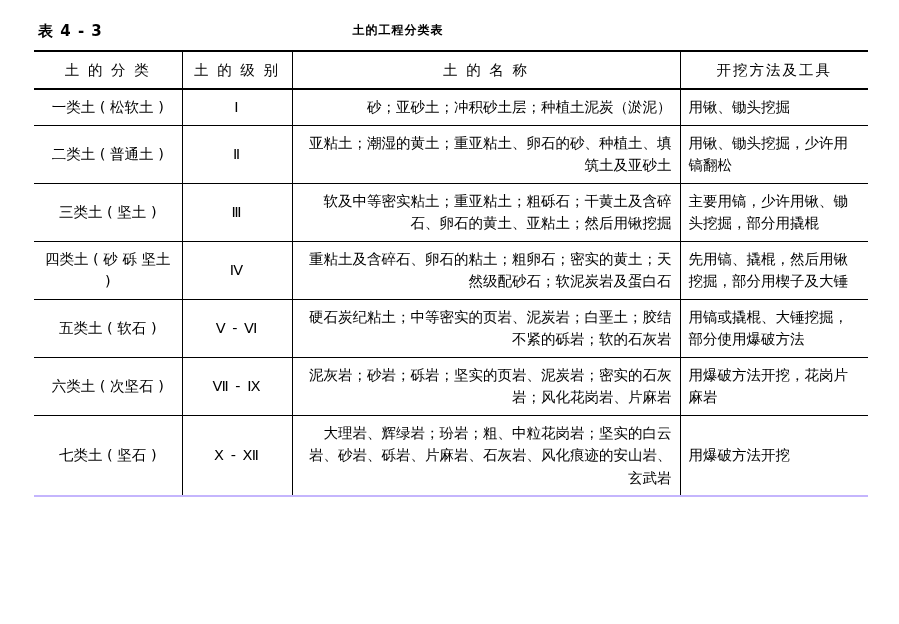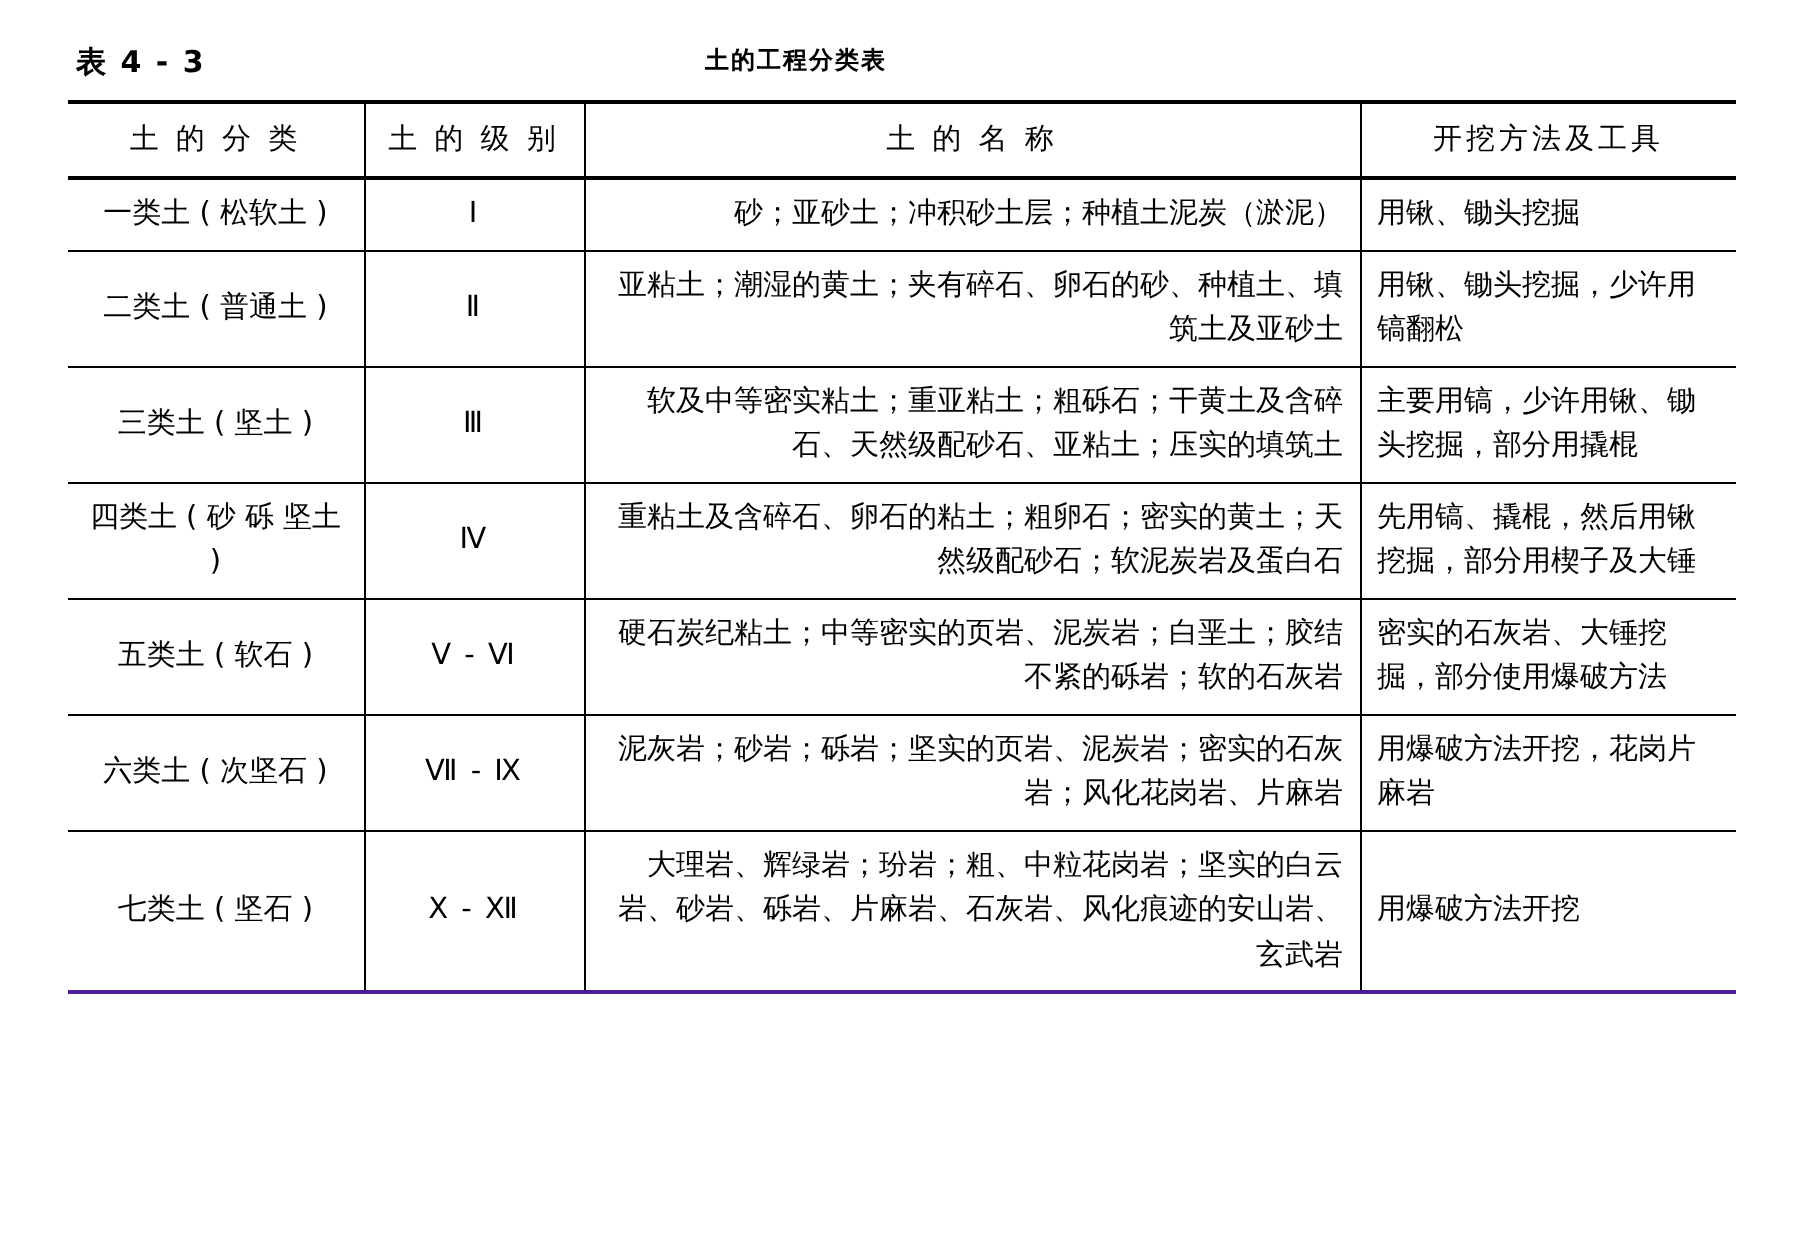--- a/index.html
+++ b/index.html
@@ -42,21 +42,21 @@
     text-align: center;
     font-size: 12px;
     font-weight: bold;
     letter-spacing: 1px;
   }
   table.soil {
     border-collapse: collapse;
     width: 834px;
     table-layout: fixed;
     border-top: 2px solid #000;
-    border-bottom: 2px solid #4c1d95;
+    border-bottom: 2px solid #c4b5fd;
   }
   table.soil col.c1 { width: 148px; }
   table.soil col.c2 { width: 110px; }
   table.soil col.c3 { width: 388px; }
   table.soil col.c4 { width: 188px; }
 
   table.soil th, table.soil td {
     border-left: 1px solid #000;
     border-right: 1px solid #000;
     border-top: 1px solid #000;
@@ -129,43 +129,43 @@
       <tr>
         <td class="cat">一类土 ( 松软土 )</td>
         <td class="grade">Ⅰ</td>
         <td class="nm">砂；亚砂土；冲积砂土层；种植土泥炭（淤泥）</td>
         <td class="mt">用锹、锄头挖掘</td>
       </tr>
 
       <tr>
         <td class="cat">二类土 ( 普通土 )</td>
         <td class="grade">Ⅱ</td>
-        <td class="nm">亚粘土；潮湿的黄土；夹有碎石、卵石的砂、种植土、填筑土及亚砂土</td>
+        <td class="nm">亚粘土；潮湿的黄土；重亚粘土、卵石的砂、种植土、填筑土及亚砂土</td>
         <td class="mt">用锹、锄头挖掘，少许用镐翻松</td>
       </tr>
 
       <tr>
         <td class="cat">三类土 ( 坚土 )</td>
         <td class="grade">Ⅲ</td>
-        <td class="nm">软及中等密实粘土；重亚粘土；粗砾石；干黄土及含碎石、天然级配砂石、亚粘土；压实的填筑土</td>
+        <td class="nm">软及中等密实粘土；重亚粘土；粗砾石；干黄土及含碎石、卵石的黄土、亚粘土；然后用锹挖掘</td>
         <td class="mt">主要用镐，少许用锹、锄头挖掘，部分用撬棍</td>
       </tr>
 
       <tr>
         <td class="cat">四类土 ( 砂 砾 坚土 )</td>
         <td class="grade">Ⅳ</td>
         <td class="nm">重粘土及含碎石、卵石的粘土；粗卵石；密实的黄土；天然级配砂石；软泥炭岩及蛋白石</td>
         <td class="mt">先用镐、撬棍，然后用锹挖掘，部分用楔子及大锤</td>
       </tr>
 
       <tr>
         <td class="cat">五类土 ( 软石 )</td>
         <td class="grade">Ⅴ - Ⅵ</td>
         <td class="nm">硬石炭纪粘土；中等密实的页岩、泥炭岩；白垩土；胶结不紧的砾岩；软的石灰岩</td>
-        <td class="mt">密实的石灰岩、大锤挖掘，部分使用爆破方法</td>
+        <td class="mt">用镐或撬棍、大锤挖掘，部分使用爆破方法</td>
       </tr>
 
       <tr>
         <td class="cat">六类土 ( 次坚石 )</td>
         <td class="grade">Ⅶ - Ⅸ</td>
         <td class="nm">泥灰岩；砂岩；砾岩；坚实的页岩、泥炭岩；密实的石灰岩；风化花岗岩、片麻岩</td>
         <td class="mt">用爆破方法开挖，花岗片麻岩</td>
       </tr>
 
       <tr>

